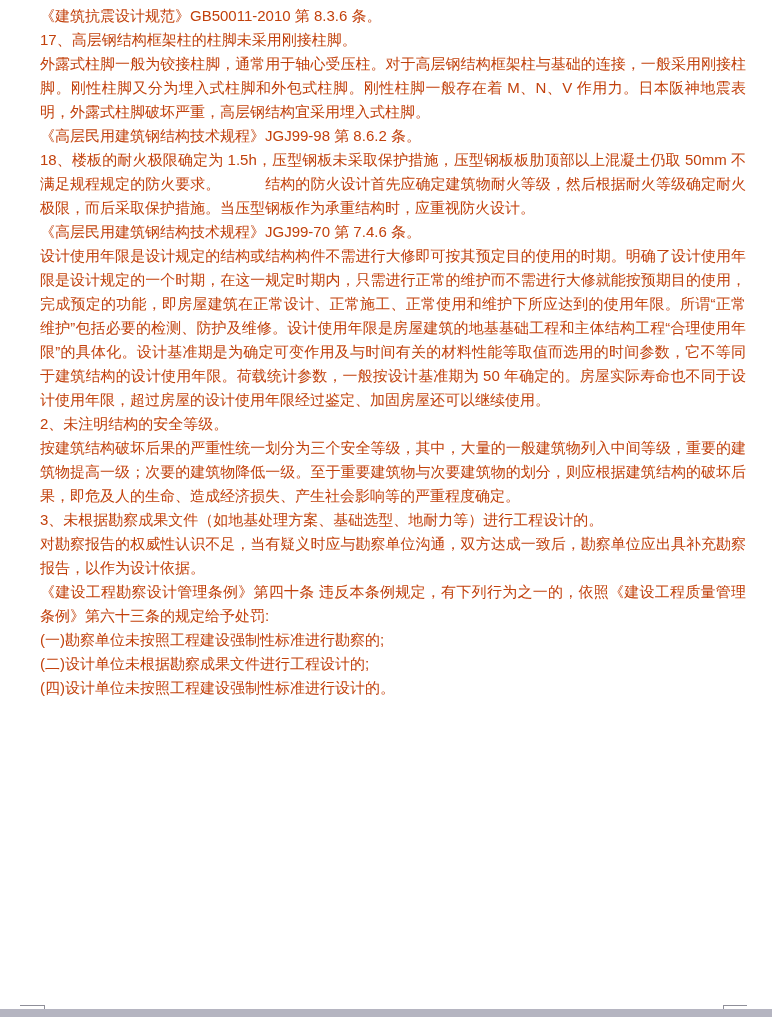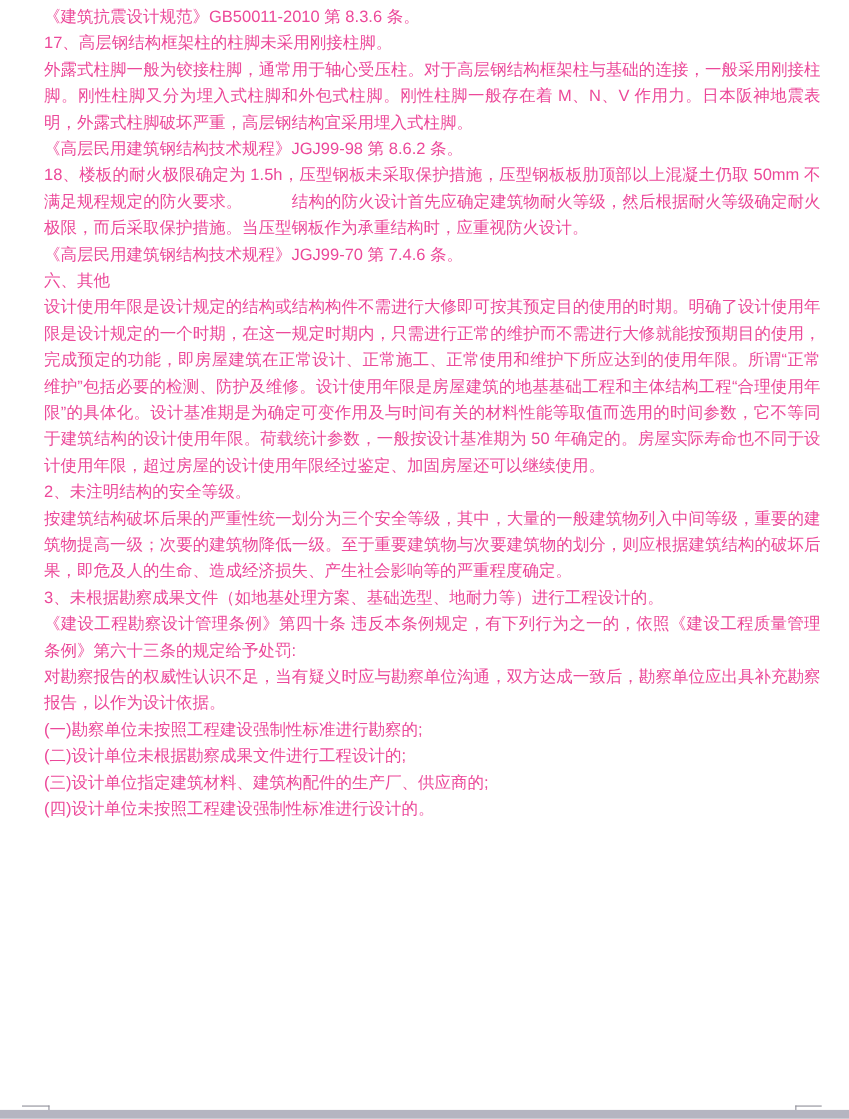--- a/index.html
+++ b/index.html
@@ -14,21 +14,21 @@
     overflow: hidden;
     font-family: "Liberation Sans", sans-serif;
   }
   .page-content {
     position: absolute;
     left: 40px;
     top: 4px;
     width: 706px;
     font-size: 15px;
     line-height: 24px;
-    color: #ec4899;
+    color: #c2410c;
     text-align: justify;
   }
   .para {
     margin: 0;
     padding: 0;
     word-break: break-all;
   }
   .crop-mark-left {
     position: absolute;
     left: 20px;
@@ -60,30 +60,28 @@
 <body>
 
 <div class="page-content">
   <div>
       <p class="para">《建筑抗震设计规范》GB50011-2010 第 8.3.6 条。</p>
       <p class="para">17、高层钢结构框架柱的柱脚未采用刚接柱脚。</p>
       <p class="para">外露式柱脚一般为铰接柱脚，通常用于轴心受压柱。对于高层钢结构框架柱与基础的连接，一般采用刚接柱脚。刚性柱脚又分为埋入式柱脚和外包式柱脚。刚性柱脚一般存在着 M、N、V 作用力。日本阪神地震表明，外露式柱脚破坏严重，高层钢结构宜采用埋入式柱脚。</p>
       <p class="para">《高层民用建筑钢结构技术规程》JGJ99-98 第 8.6.2 条。</p>
       <p class="para">18、楼板的耐火极限确定为 1.5h，压型钢板未采取保护措施，压型钢板板肋顶部以上混凝土仍取 50mm 不满足规程规定的防火要求。　　　结构的防火设计首先应确定建筑物耐火等级，然后根据耐火等级确定耐火极限，而后采取保护措施。当压型钢板作为承重结构时，应重视防火设计。</p>
       <p class="para">《高层民用建筑钢结构技术规程》JGJ99-70 第 7.4.6 条。</p>
-      <p class="para">六、其他</p>
       <p class="para">设计使用年限是设计规定的结构或结构构件不需进行大修即可按其预定目的使用的时期。明确了设计使用年限是设计规定的一个时期，在这一规定时期内，只需进行正常的维护而不需进行大修就能按预期目的使用，完成预定的功能，即房屋建筑在正常设计、正常施工、正常使用和维护下所应达到的使用年限。所谓“正常维护”包括必要的检测、防护及维修。设计使用年限是房屋建筑的地基基础工程和主体结构工程“合理使用年限”的具体化。设计基准期是为确定可变作用及与时间有关的材料性能等取值而选用的时间参数，它不等同于建筑结构的设计使用年限。荷载统计参数，一般按设计基准期为 50 年确定的。房屋实际寿命也不同于设计使用年限，超过房屋的设计使用年限经过鉴定、加固房屋还可以继续使用。</p>
       <p class="para">2、未注明结构的安全等级。</p>
       <p class="para">按建筑结构破坏后果的严重性统一划分为三个安全等级，其中，大量的一般建筑物列入中间等级，重要的建筑物提高一级；次要的建筑物降低一级。至于重要建筑物与次要建筑物的划分，则应根据建筑结构的破坏后果，即危及人的生命、造成经济损失、产生社会影响等的严重程度确定。</p>
       <p class="para">3、未根据勘察成果文件（如地基处理方案、基础选型、地耐力等）进行工程设计的。</p>
+      <p class="para">对勘察报告的权威性认识不足，当有疑义时应与勘察单位沟通，双方达成一致后，勘察单位应出具补充勘察报告，以作为设计依据。</p>
       <p class="para">《建设工程勘察设计管理条例》第四十条 违反本条例规定，有下列行为之一的，依照《建设工程质量管理条例》第六十三条的规定给予处罚:</p>
-      <p class="para">对勘察报告的权威性认识不足，当有疑义时应与勘察单位沟通，双方达成一致后，勘察单位应出具补充勘察报告，以作为设计依据。</p>
       <p class="para">(一)勘察单位未按照工程建设强制性标准进行勘察的;</p>
       <p class="para">(二)设计单位未根据勘察成果文件进行工程设计的;</p>
-      <p class="para">(三)设计单位指定建筑材料、建筑构配件的生产厂、供应商的;</p>
       <p class="para">(四)设计单位未按照工程建设强制性标准进行设计的。</p>
     </div>
 </div>
 
 <div class="crop-mark-left"></div>
 
 <div class="crop-mark-right"></div>
 
 <div class="h-scrollbar"></div>
 

